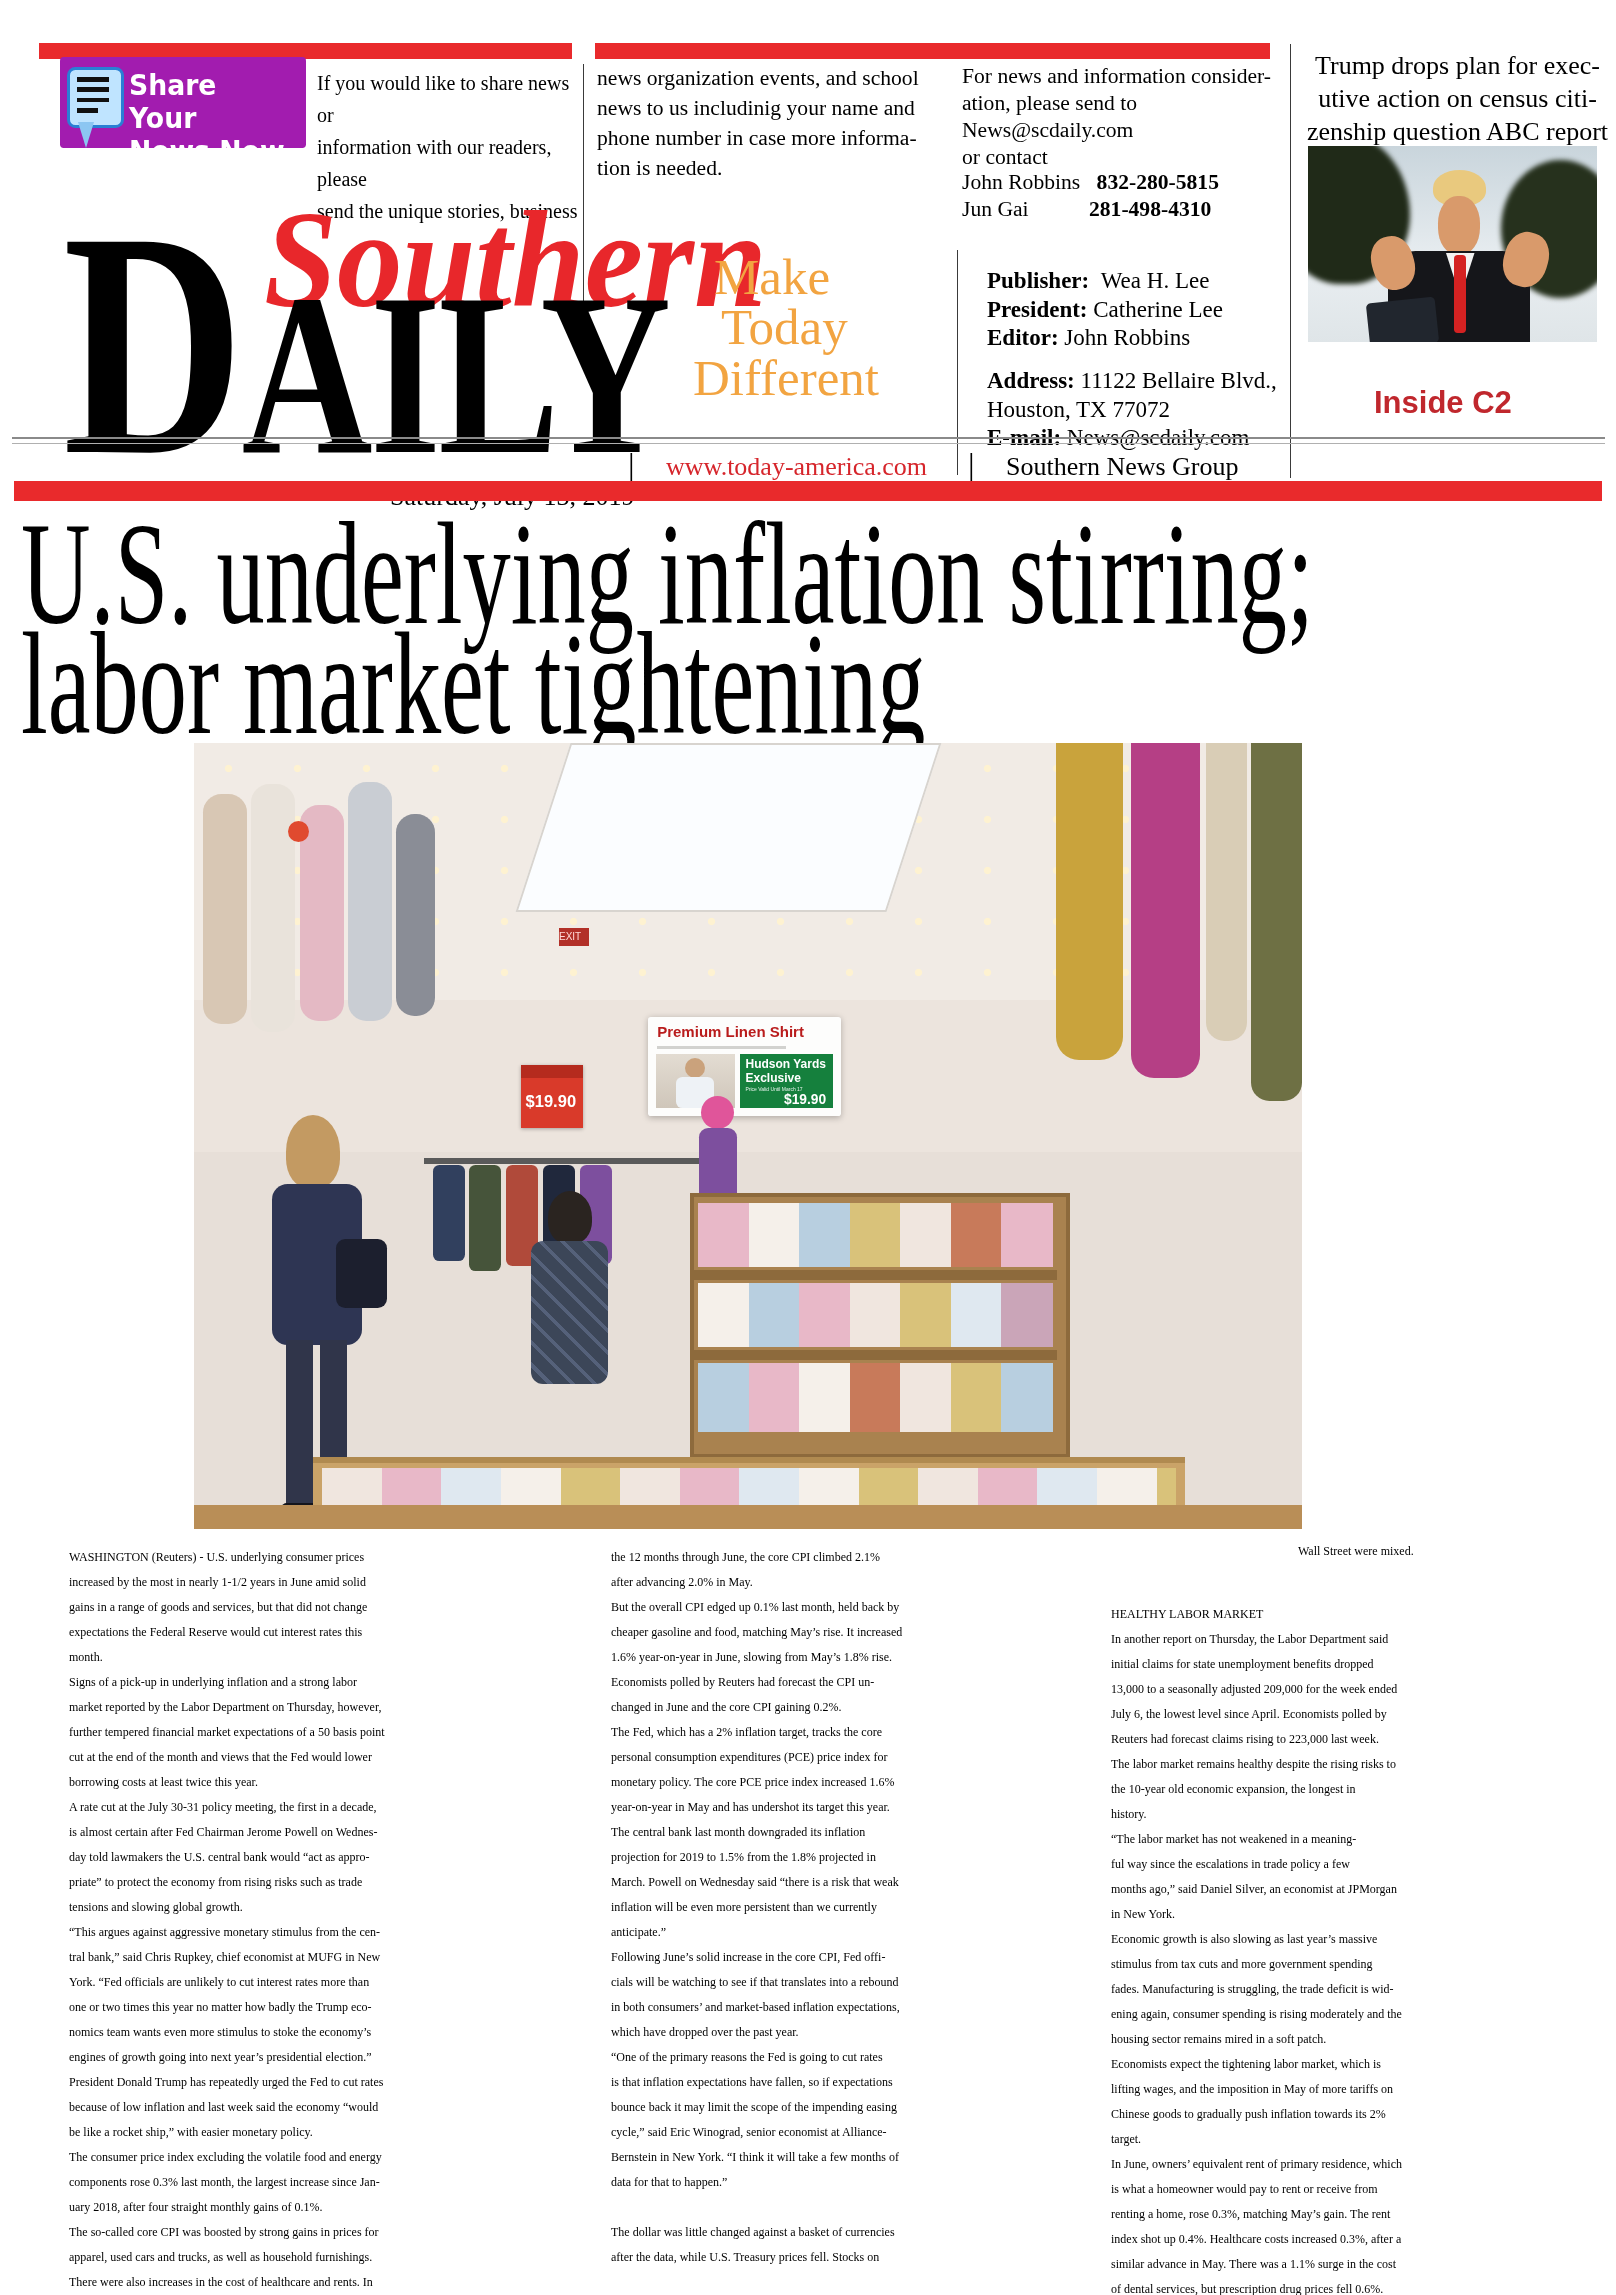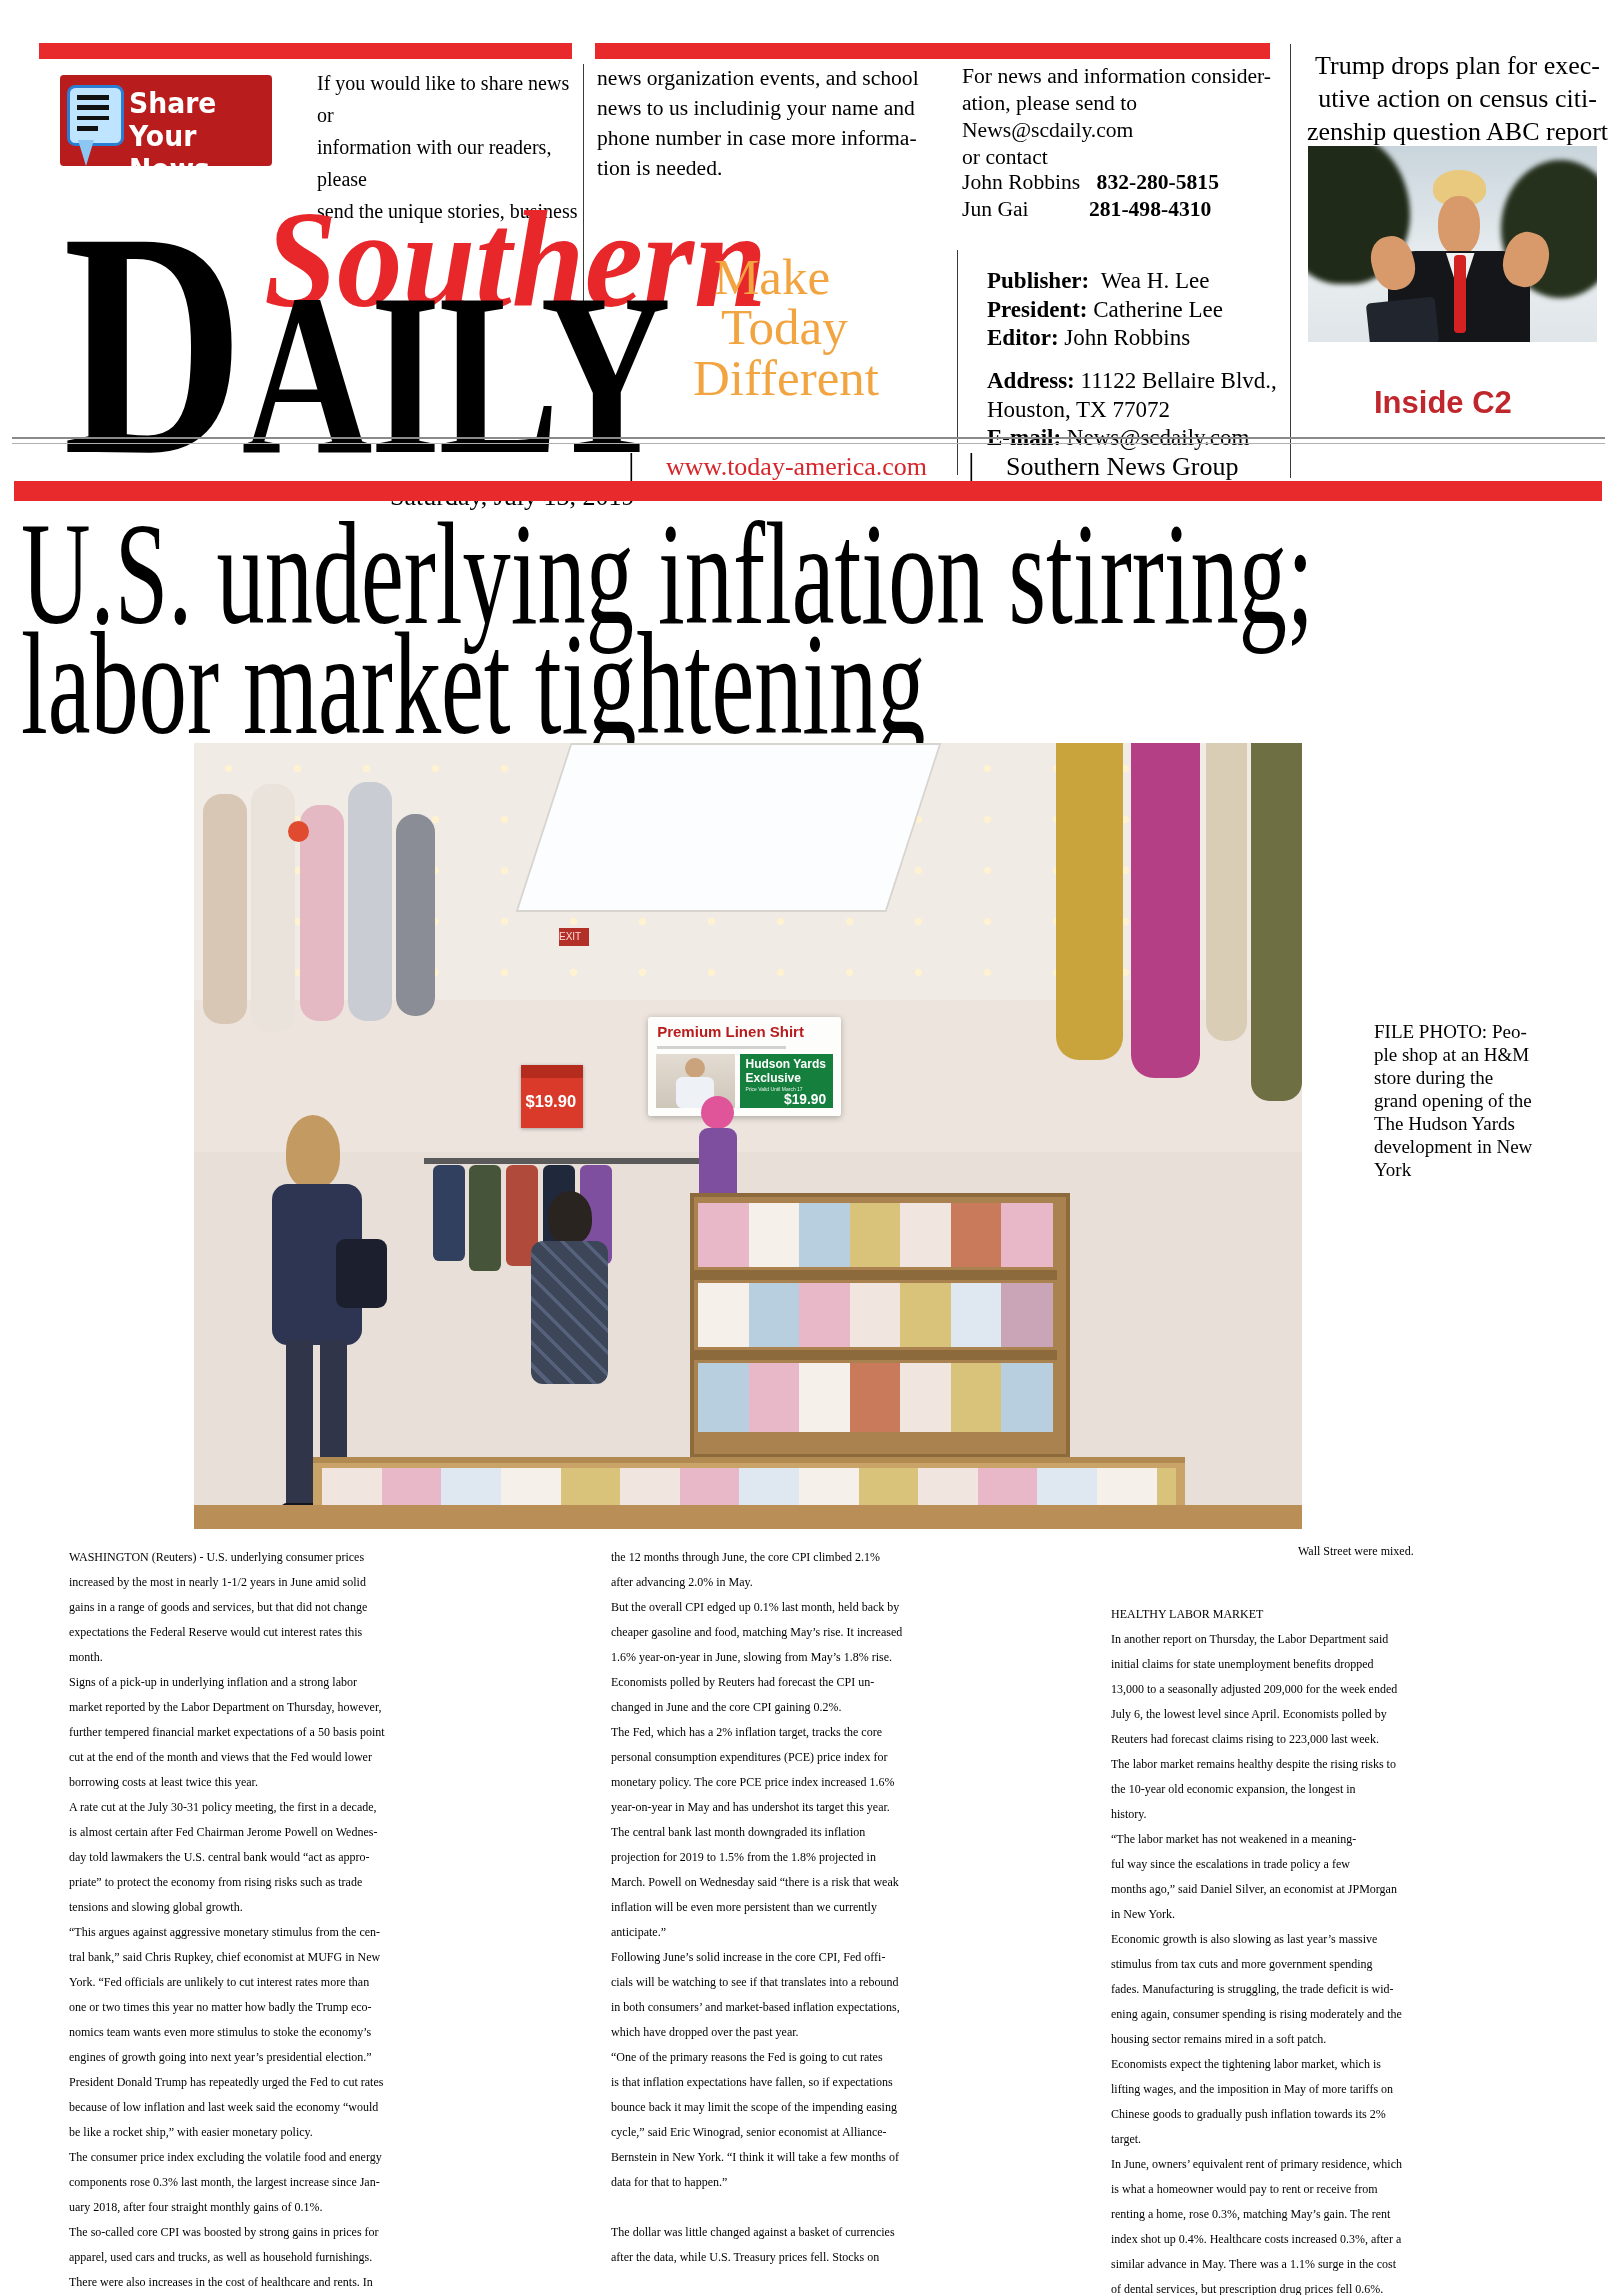--- a/index.html
+++ b/index.html
@@ -32,21 +32,21 @@
   .artcol{font-size:12px;line-height:25px;}
 </style>
 </head>
 <body>
 
 <div id="page">
 
   <div class="abs redbar" style="left:39px;top:43px;width:533px;height:15.6px;"></div>
   <div class="abs redbar" style="left:595px;top:43px;width:675px;height:15.6px;"></div>
 
-  <div class="abs" style="left:60px;top:75px;width:212px;height:91px;background:#b91c1c;border-radius:3.7px;overflow:hidden;">
+  <div class="abs" style="left:60px;top:57px;width:246px;height:91px;background:#a21caf;border-radius:3.7px;overflow:hidden;">
     <div class="abs" style="left:7.3px;top:10px;width:51px;height:55px;background:#bfe4ff;border:3.7px solid #2a7fd4;border-radius:8.3px;">
       <div class="abs" style="left:6.4px;top:7.3px;width:32px;height:4.6px;background:#111;"></div>
       <div class="abs" style="left:6.4px;top:17.4px;width:32px;height:4.6px;background:#111;"></div>
       <div class="abs" style="left:6.4px;top:27.5px;width:32px;height:4.6px;background:#111;"></div>
       <div class="abs" style="left:6.4px;top:38px;width:21px;height:4.6px;background:#111;"></div>
     </div>
     <div class="abs" style="left:18.4px;top:65px;width:0;height:0;border-left:8.3px solid transparent;border-right:8.3px solid transparent;border-top:26px solid #8cc6f2;"></div>
     <div class="abs round" style="left:69px;top:12px;font-size:29px;font-weight:bold;color:#fff;line-height:33px;transform:scaleX(.92);transform-origin:left top;">
       <div>Share Your</div>
       <div>News Now</div>
@@ -209,27 +209,20 @@
       <div class="abs" style="left:0;top:153px;width:363px;height:10px;background:#8d6a3c;"></div>
       <div class="abs" style="left:3.7px;top:166px;width:355px;height:69px;background:repeating-linear-gradient(90deg,#b8cfe0 0 51px,#e8b8c8 51px 101px,#f5f0ea 101px 152px,#c87a5a 152px 202px,#f0e6df 202px 253px,#d9c27a 253px 303px,#b8cfe0 303px 355px);"></div>
     </div>
 
     <div class="abs" style="left:119px;top:714px;width:872px;height:51px;background:#caa368;border-top:6.4px solid #b08a50;">
       <div class="abs" style="left:9.2px;top:4.6px;width:854px;height:39px;background:repeating-linear-gradient(90deg,#f0e6df 0 60px,#e8b8c8 60px 119px,#dfe8f0 119px 179px,#f5f0ea 179px 239px,#d9c27a 239px 298px);"></div>
     </div>
     <div class="abs" style="left:0;top:762px;width:1108px;height:24px;background:#b98e57;"></div>
   </div>
 
-  <div class="abs serif pre" style="left:1374px;top:1020px;width:197px;font-size:19px;line-height:23px;">FILE PHOTO: Peo-
-ple shop at an H&amp;M
-store during the
-grand opening of the
-The Hudson Yards
-development in New
-York</div>
 
   <div class="abs serif artcol" style="left:1298px;top:1539px;">Wall Street were mixed.</div>
   <div class="abs serif artcol pre" style="left:69px;top:1545px;width:500px;">WASHINGTON (Reuters) - U.S. underlying consumer prices
 increased by the most in nearly 1-1/2 years in June amid solid
 gains in a range of goods and services, but that did not change
 expectations the Federal Reserve would cut interest rates this
 month.
 Signs of a pick-up in underlying inflation and a strong labor
 market reported by the Labor Department on Thursday, however,
 further tempered financial market expectations of a 50 basis point

